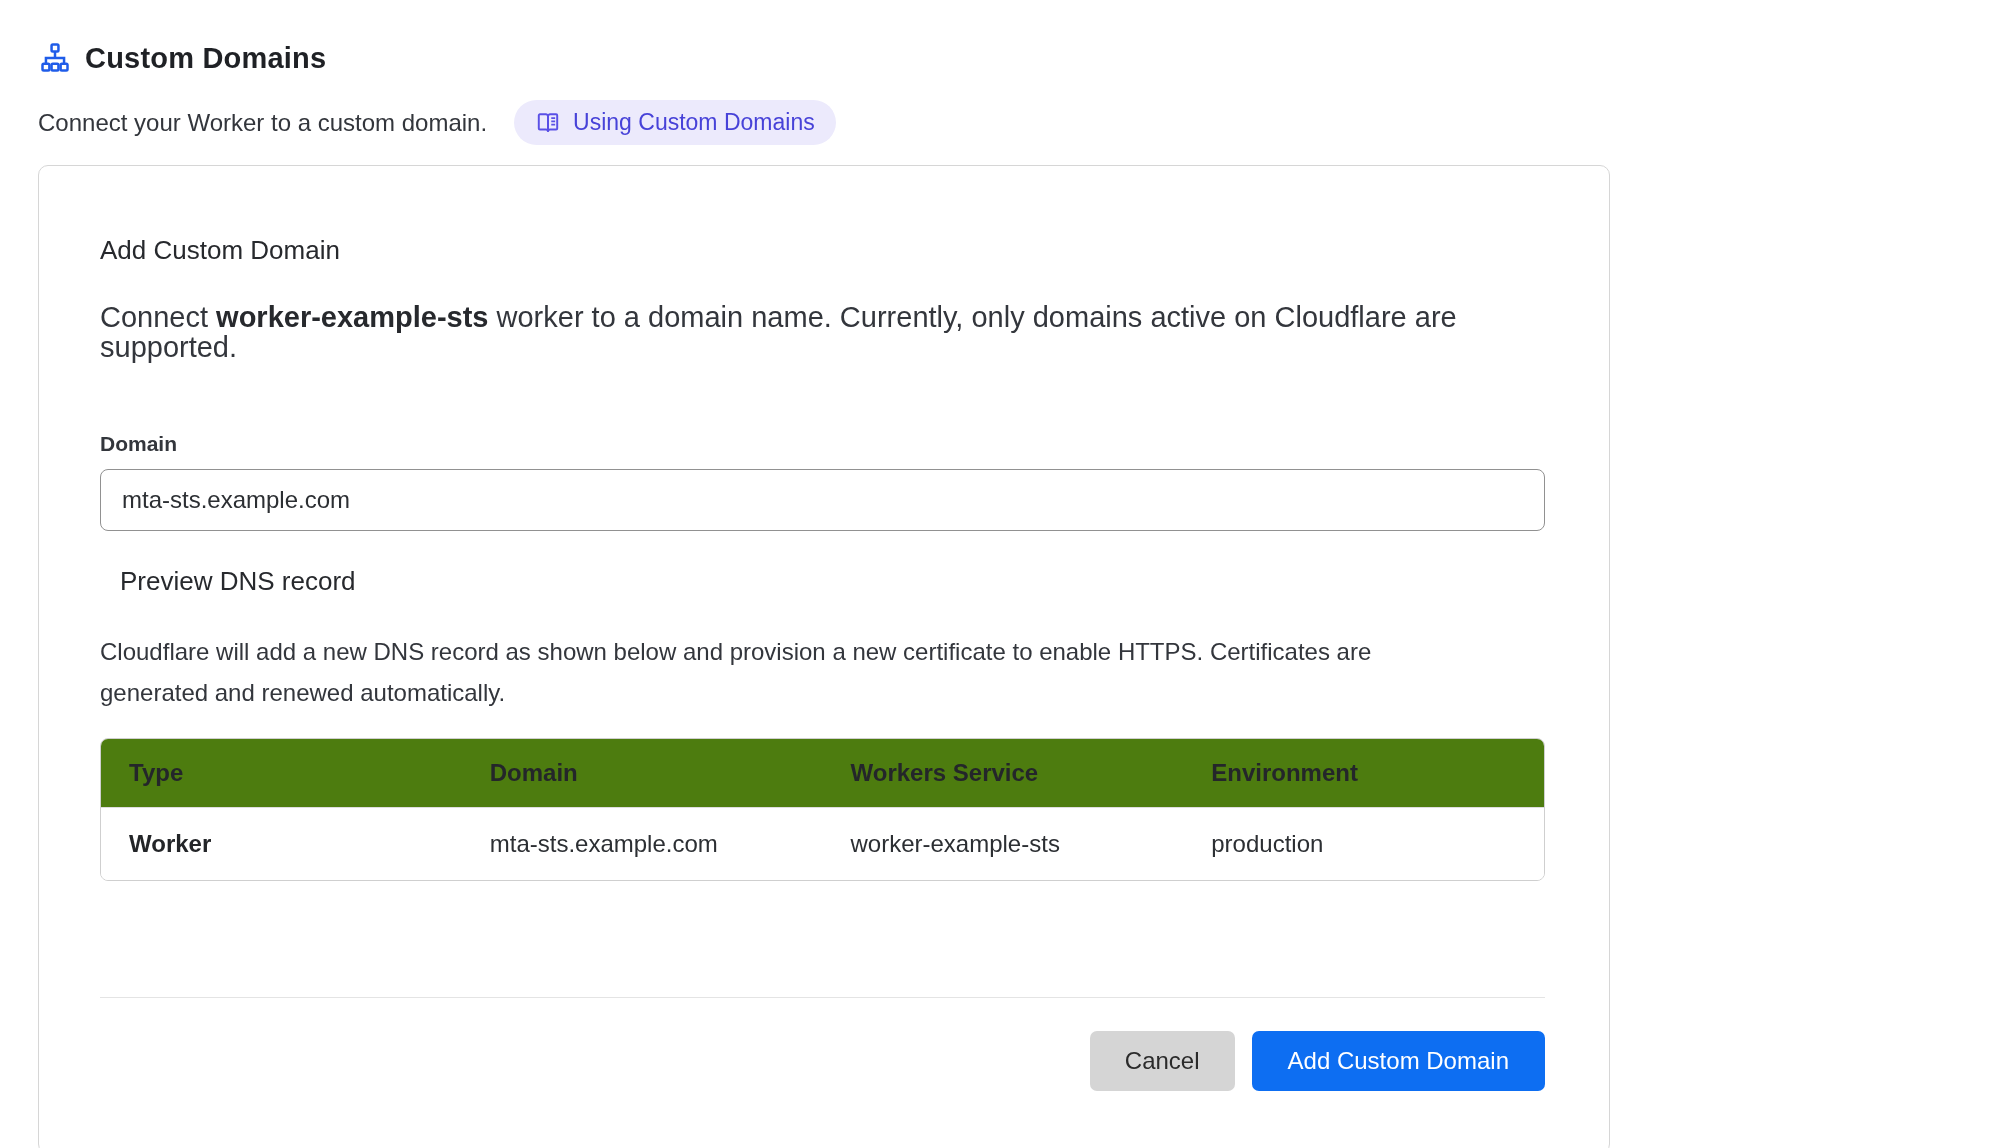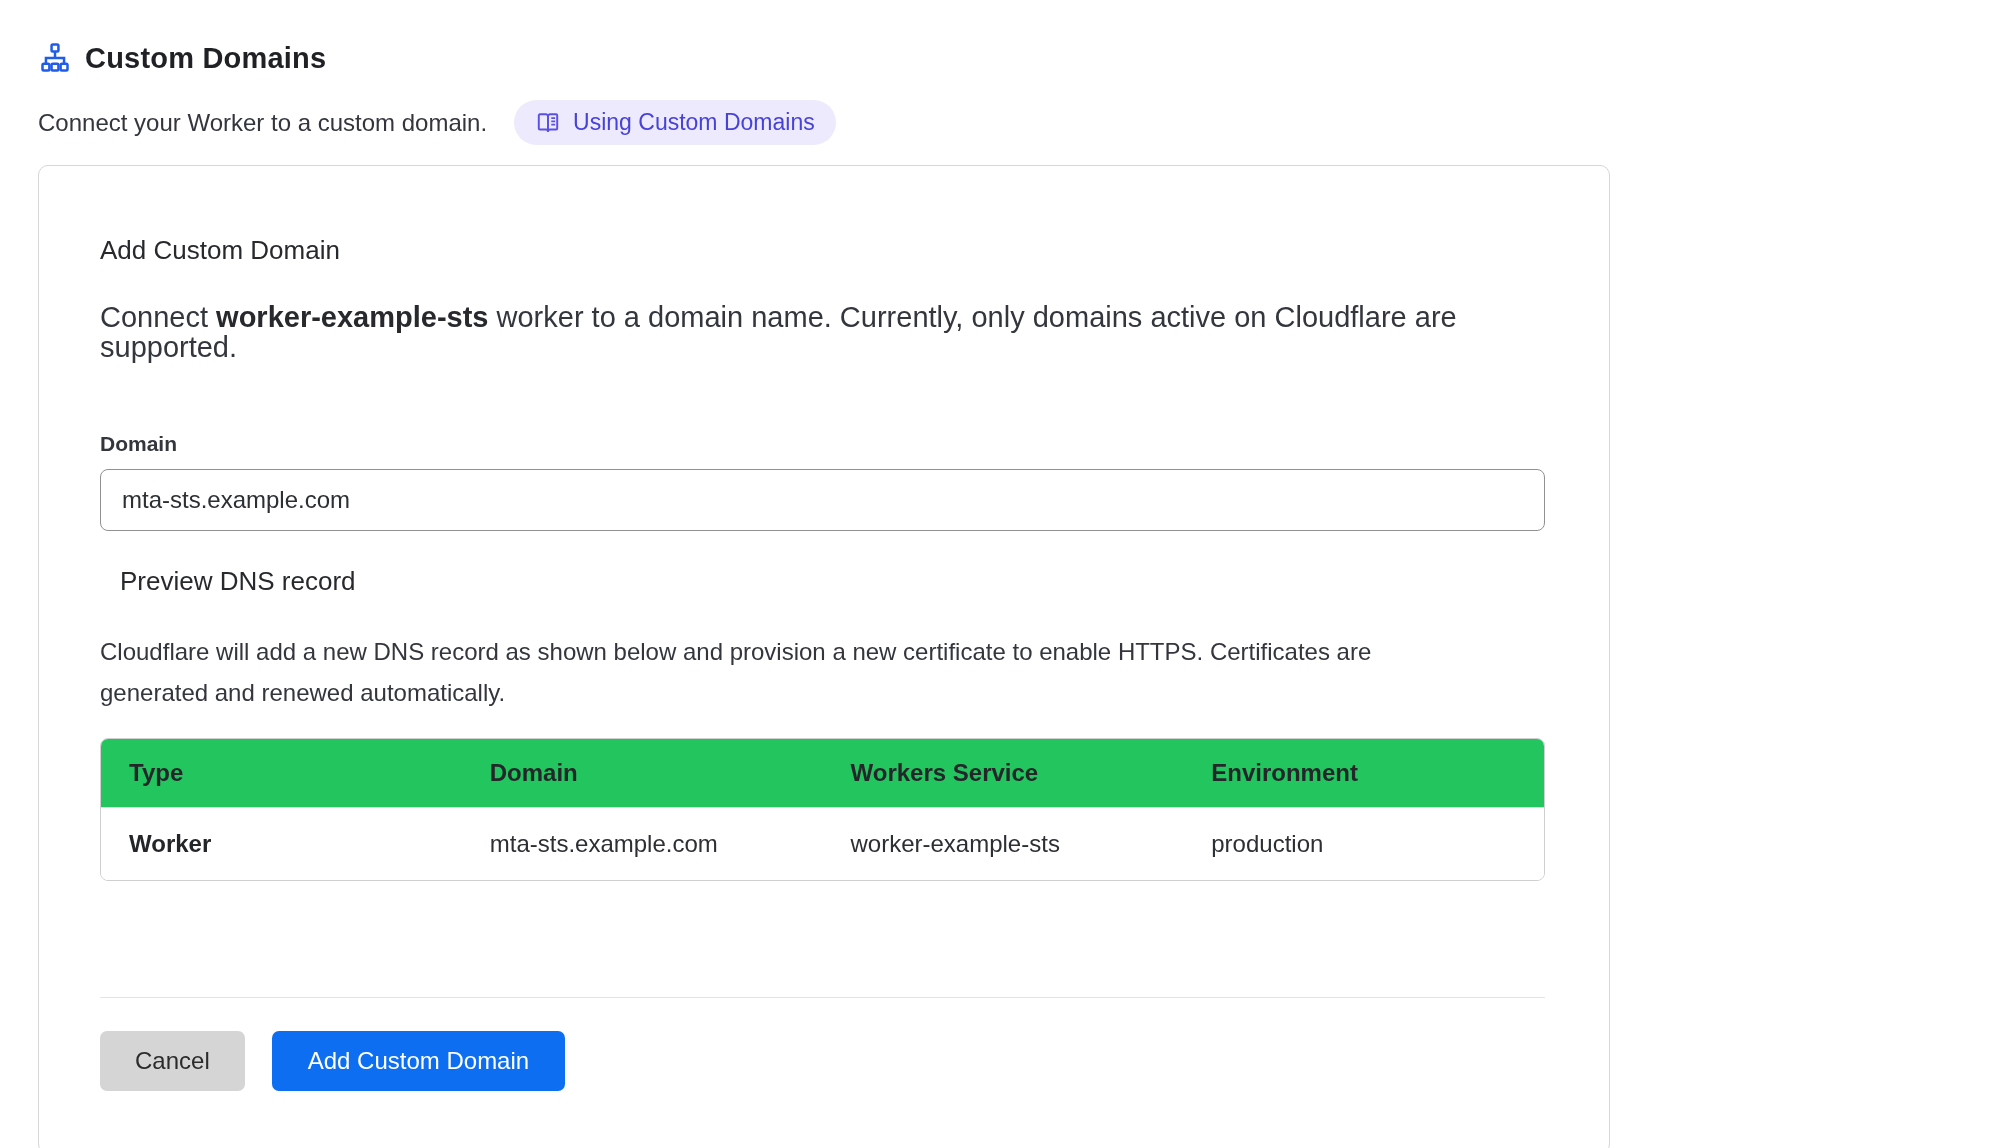--- a/index.html
+++ b/index.html
@@ -47,34 +47,34 @@
   }
 
   .section-title.preview { margin-top: 34px; margin-left: 20px; }
   .desc2 { margin: 34px 0 0; font-size: 24px; line-height: 41px; color: #33363c; }
   .desc2 span { display: block; }
 
   
   .dns-table-wrap { margin-top: 25px; border: 1px solid #cfcfcf; border-radius: 8px; overflow: hidden; }
   table { width: 100%; border-collapse: collapse; }
   th {
-    background: #22c55e; text-align: left;
+    background: #4d7c0f; text-align: left;
     font-size: 24px; font-weight: 600; color: #24262a;
     line-height: 30px; padding: 19px 28px; width: 25%;
   }
   td {
     font-size: 24px; color: #2c2f33; line-height: 30px;
     padding: 21px 28px; border-top: 1px solid #dedede; width: 25%;
     background: #fff;
   }
   td.cell-type { font-weight: 700; color: #232528; }
 
   
   .actions-divider { border: none; border-top: 1px solid #e4e4e4; margin: 116px 0 0; }
-  .actions { margin-top: 33px; display: flex; gap: 27px; }
+  .actions { margin-top: 33px; display: flex; justify-content: flex-end; gap: 17px; }
   .btn {
     height: 60px; border: none; border-radius: 7px;
     font-size: 24px; font-family: inherit; cursor: pointer;
     display: inline-flex; align-items: center; justify-content: center;
   }
   .btn-cancel { background: #d5d5d5; color: #2b2b2b; padding: 0 35px; }
   .btn-primary { background: #0d6ef2; color: #ffffff; padding: 0 36px; }
 </style>
 </head>
 <body>

